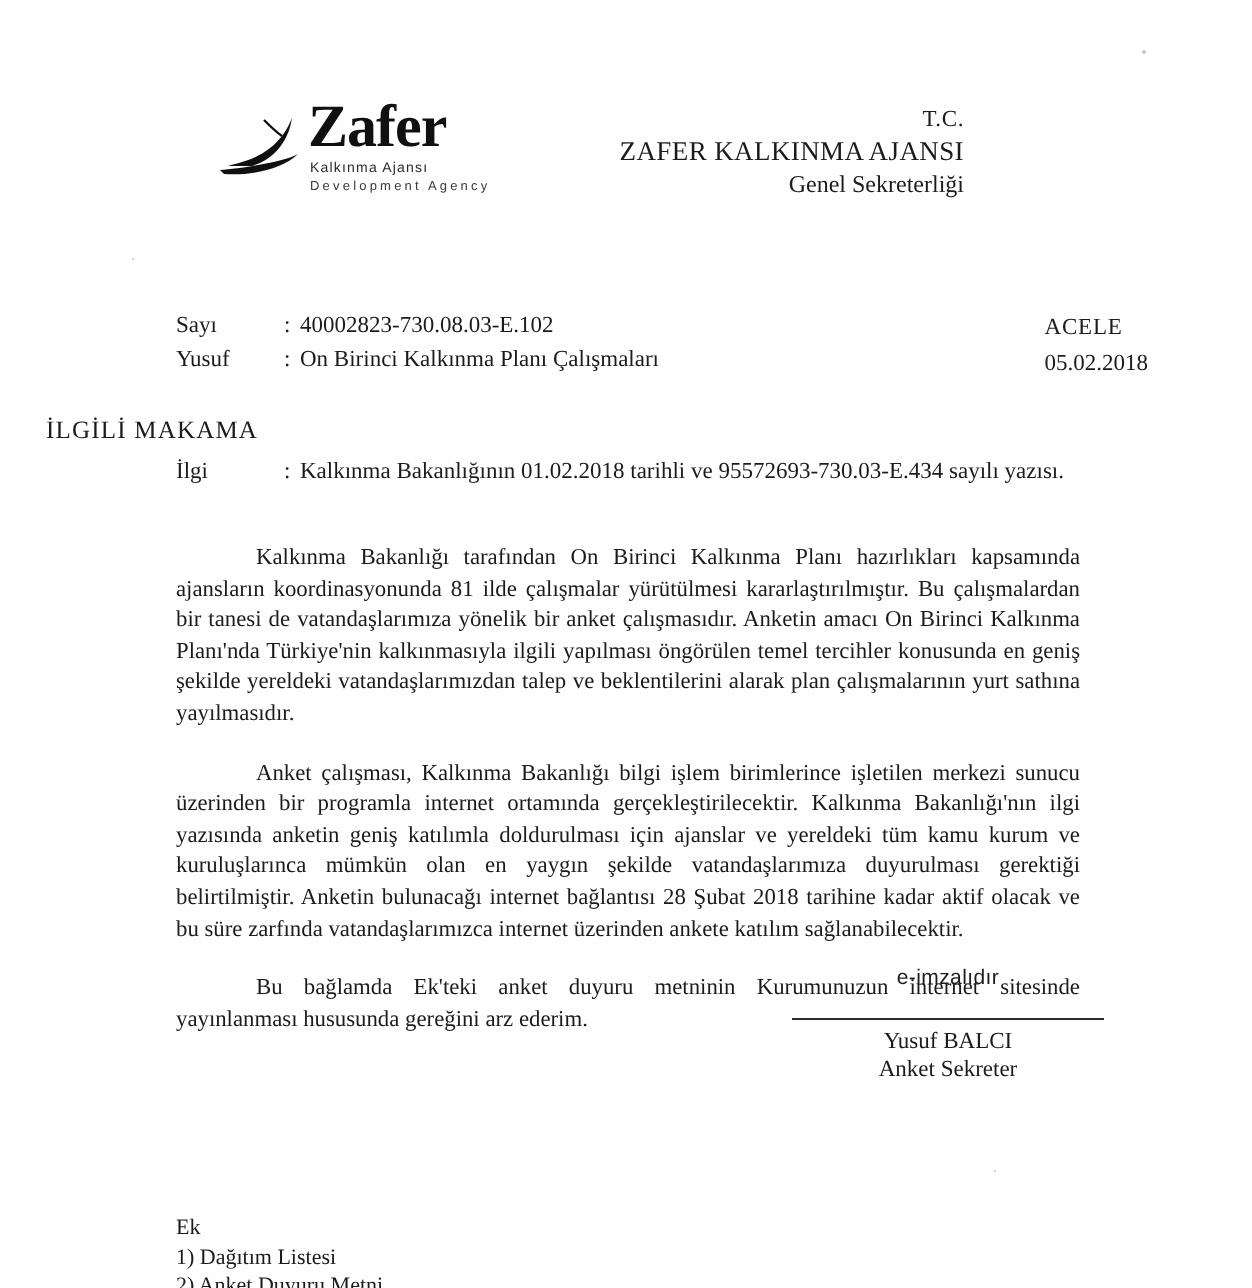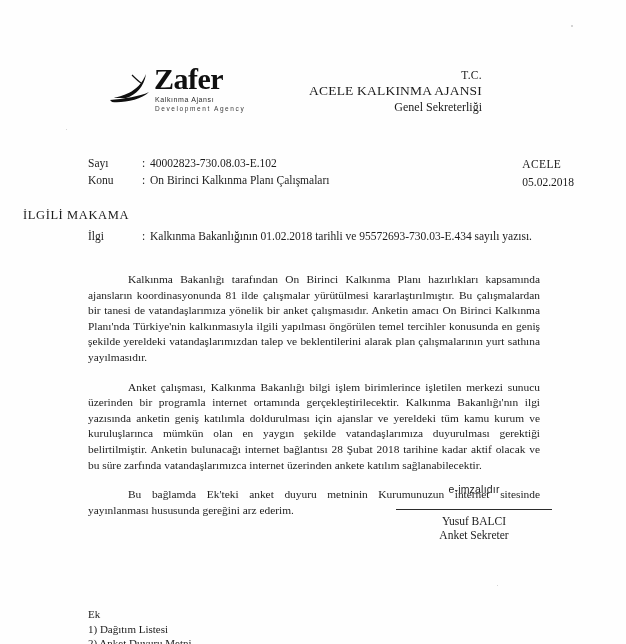--- a/index.html
+++ b/index.html
@@ -19,21 +19,21 @@
     position: relative;
     width: 626px;
     height: 644px;
     background: #fefefe;
   }
 
   
   .header {
     position: absolute;
     left: 0;
-    top: 63px;
+    top: 48px;
     width: 526px;
     height: 62px;
   }
   .logo-wrap {
     position: absolute;
     left: 108px;
     top: 0px;
     width: 175px;
     height: 56px;
   }
@@ -256,34 +256,34 @@
           <path d="M24 6 C27 9 30 12 33 14" stroke="#101010" stroke-width="1.2" fill="none"></path>
         </svg>
       </div>
       <div class="logo-text">Zafer</div>
       <div class="logo-sub1">Kalkınma Ajansı</div>
       <div class="logo-sub2">Development Agency</div>
     </div>
 
     <div class="org-block">
       <div class="org-tc">T.C.</div>
-      <div class="org-name">ACELE KALKINMA AJANSI</div>
+      <div class="org-name">ZAFER KALKINMA AJANSI</div>
       <div class="org-unit">Genel Sekreterliği</div>
     </div>
   </div>
 
   <div class="meta">
     <div class="meta-left">
       <div class="meta-row">
         <div class="meta-label">Sayı</div>
         <div class="meta-colon">:</div>
         <div class="meta-value">40002823-730.08.03-E.102</div>
       </div>
       <div class="meta-row">
-        <div class="meta-label">Konu</div>
+        <div class="meta-label">Yusuf</div>
         <div class="meta-colon">:</div>
         <div class="meta-value">On Birinci Kalkınma Planı Çalışmaları</div>
       </div>
     </div>
     <div class="meta-right">
       <div class="acele">ACELE</div>
       <div class="date">05.02.2018</div>
     </div>
   </div>
 

